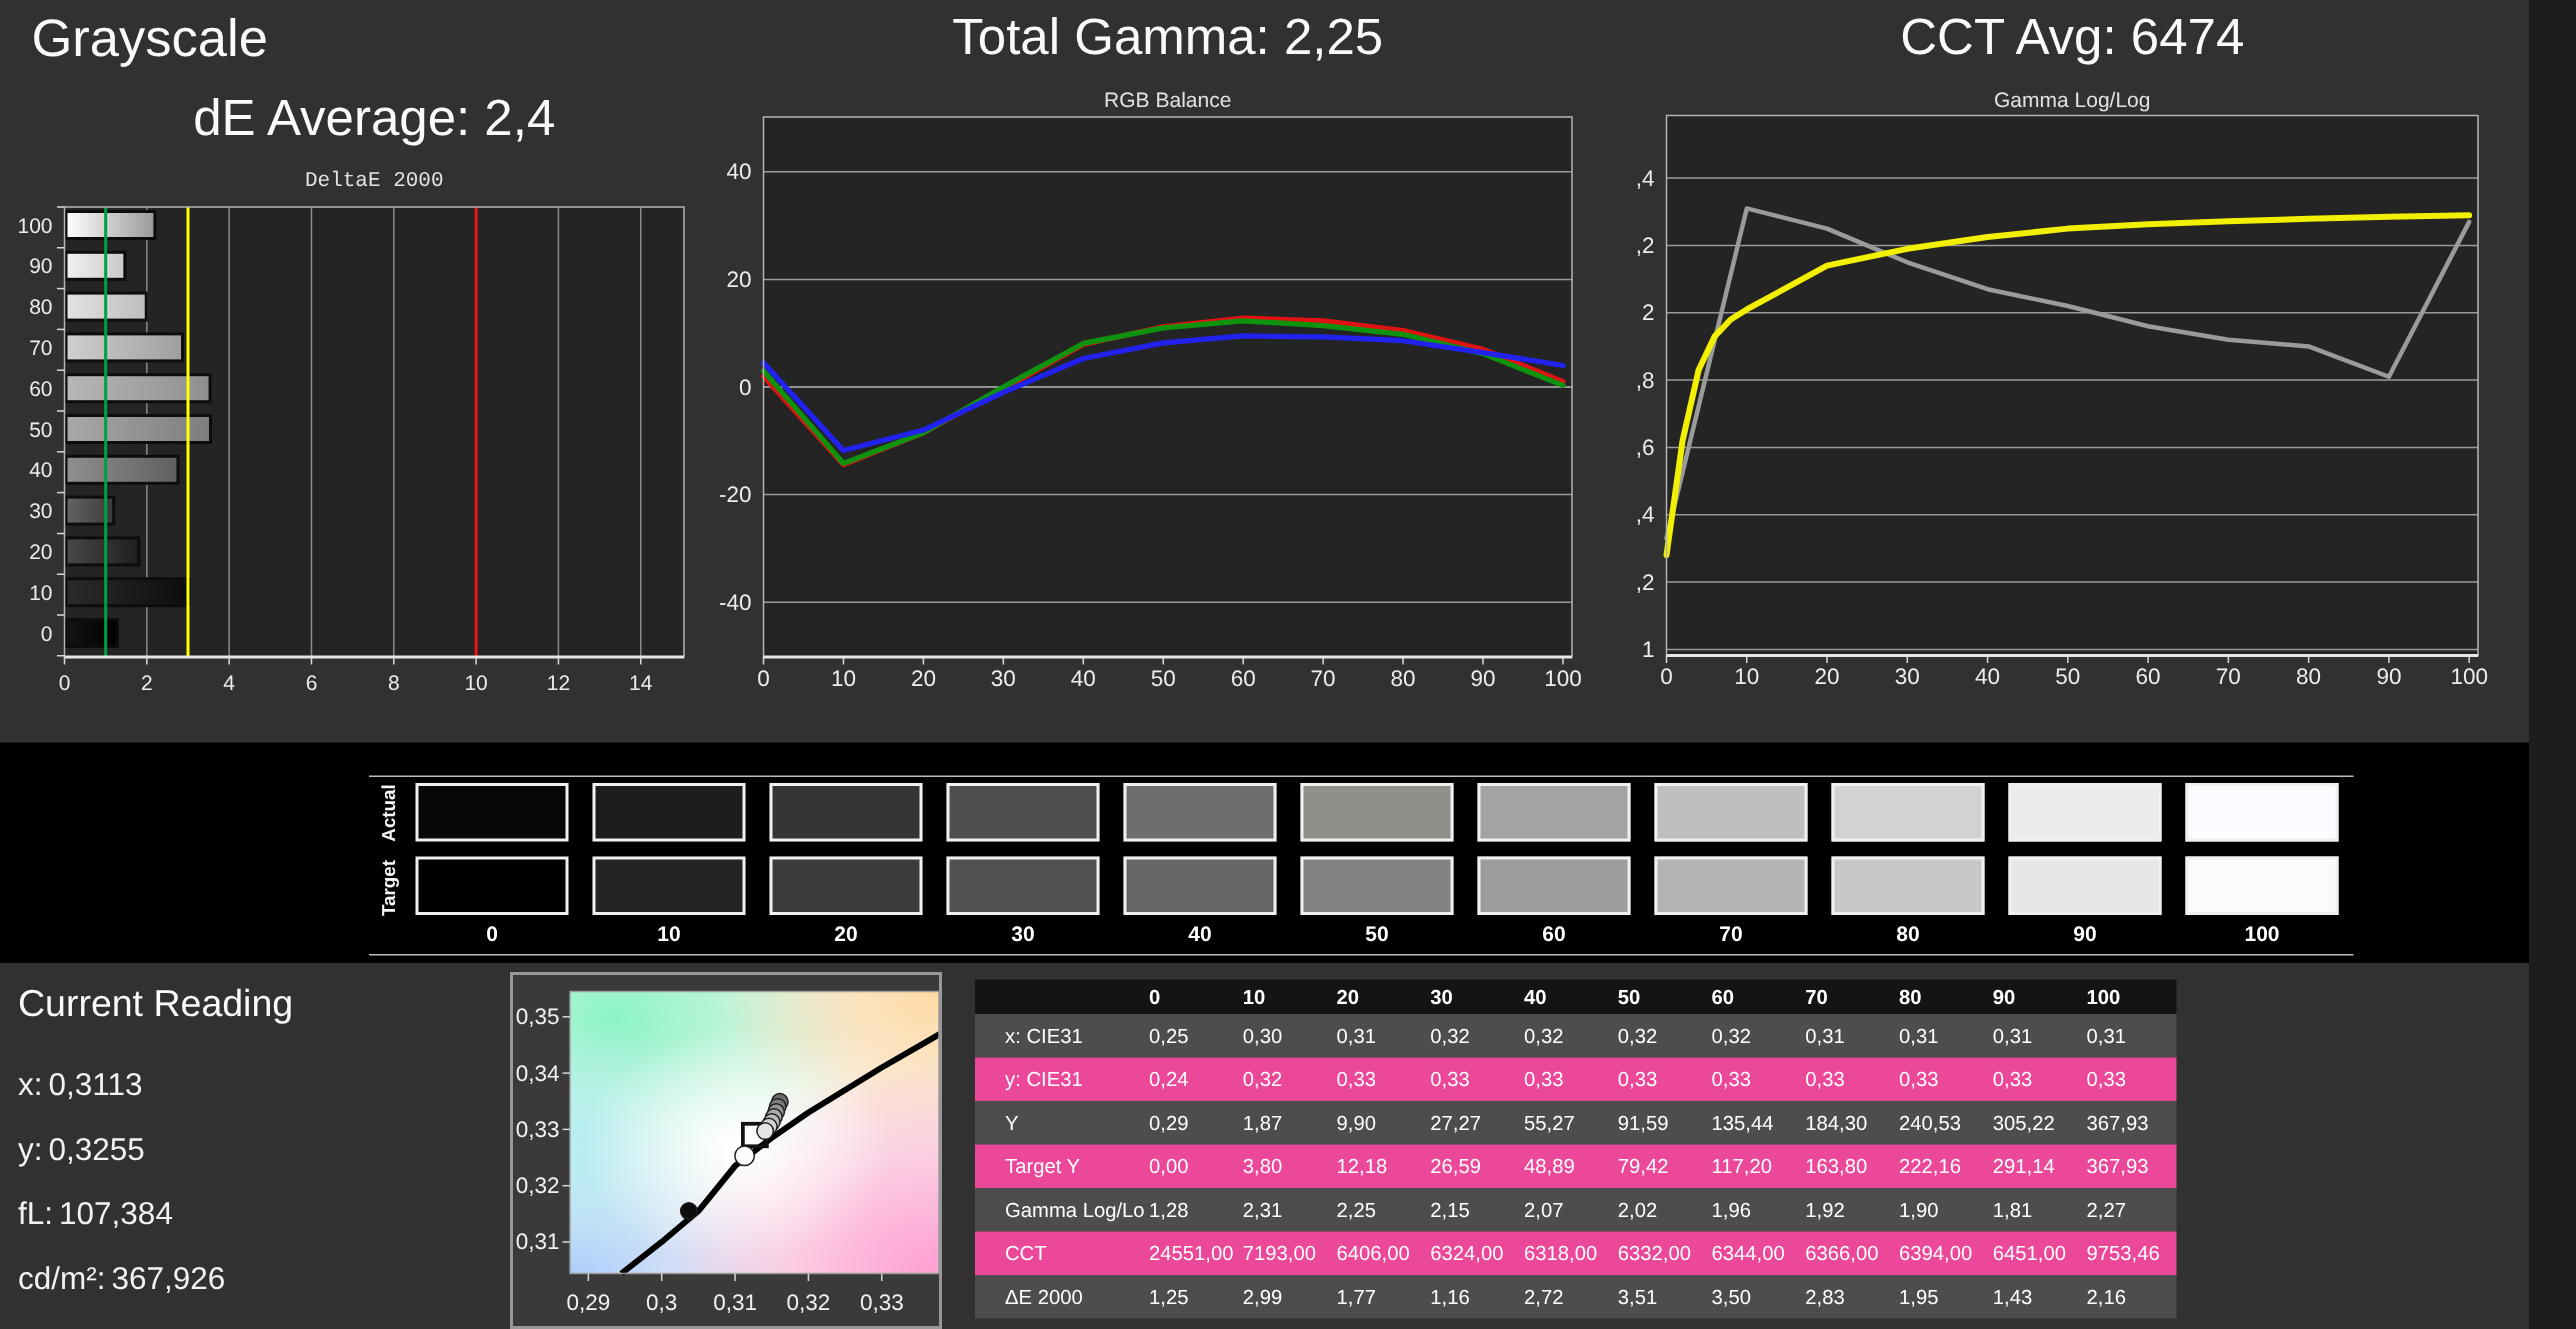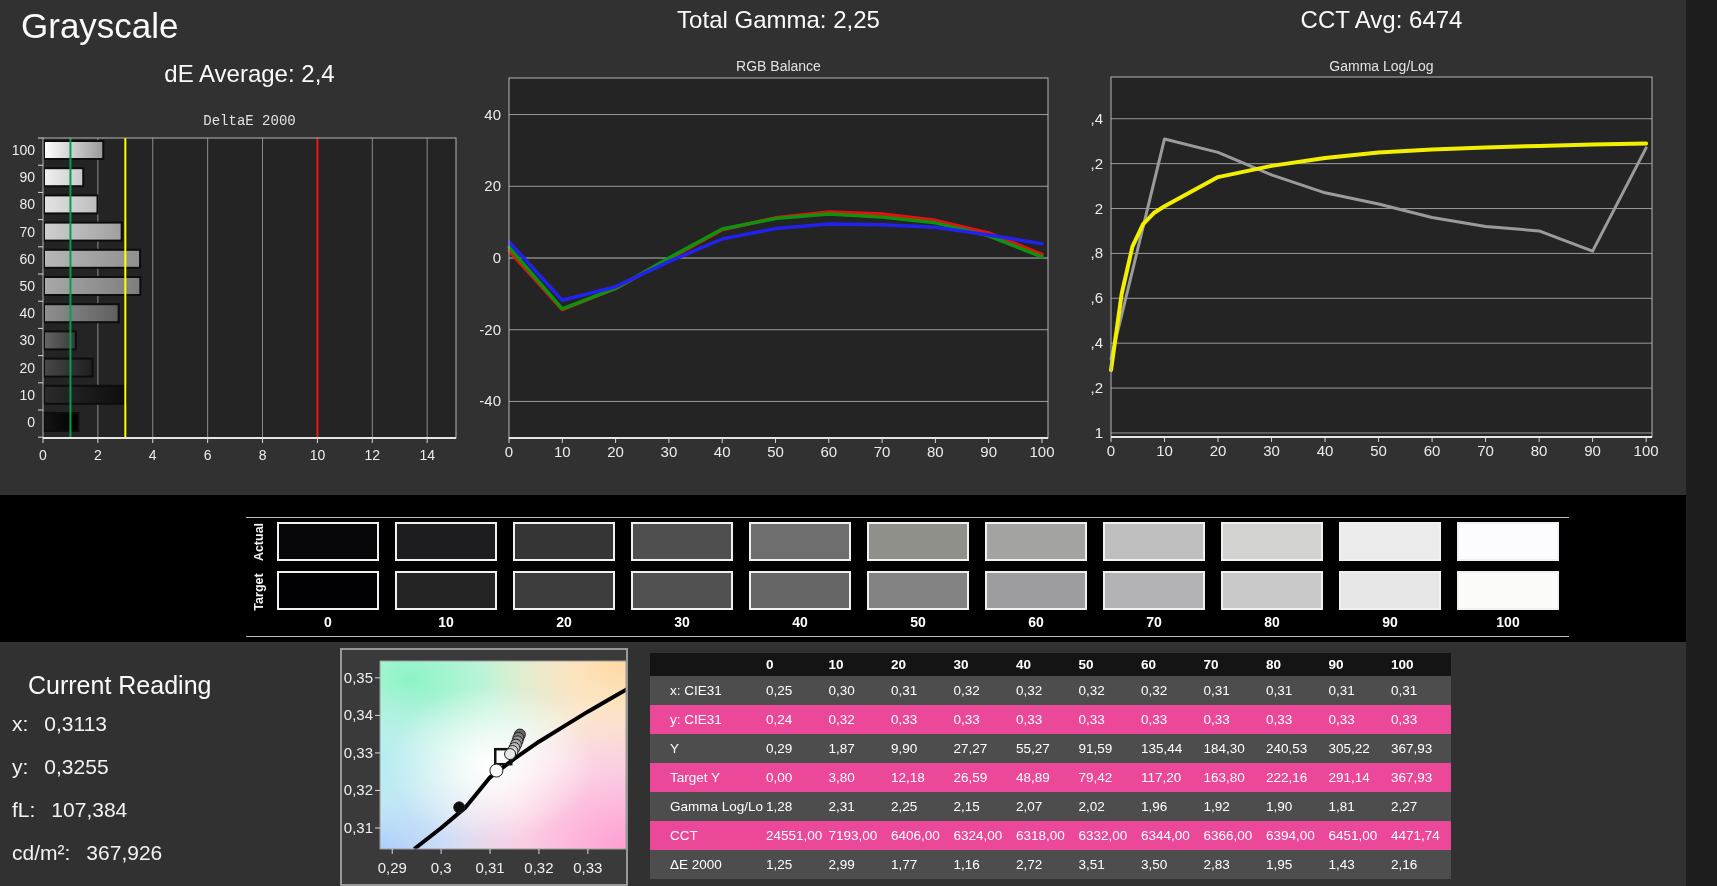--- a/index.html
+++ b/index.html
@@ -1,31 +1,31 @@
 <!DOCTYPE html>
 <html><head>
 <meta charset="utf-8">
 <style>
   html,body{margin:0;padding:0;background:#1d1d1d;}
   .page{position:relative;width:1686px;height:886px;background:#313131;
         font-family:"Liberation Sans",sans-serif;color:#f0f0f0;overflow:hidden;}
   .abs{position:absolute;}
   .big-title{font-size:35px;color:#fafafa;}
-  .sub-head{font-size:24px;color:#fafafa;text-align:center;}
+  .sub-head{font-size:34px;color:#fafafa;text-align:center;}
   .chart-sub{font-size:14px;color:#e2e2e2;text-align:center;}
   svg text{font-family:"Liberation Sans",sans-serif;}
   .band{position:absolute;left:0;top:495px;width:1717px;height:147px;background:#000;}
   .strip-line{position:absolute;left:246px;width:1323px;height:1px;background:#bdbdbd;}
   .rot-label{position:absolute;width:70px;height:14px;left:224px;text-align:center;
              font-size:12.5px;font-weight:bold;color:#f5f5f5;transform:rotate(-90deg);}
   .swatch{position:absolute;width:102px;height:39px;border:2px solid #f0f0f0;box-sizing:border-box;}
   .sw-label{position:absolute;width:102px;text-align:center;font-size:14px;font-weight:bold;color:#fff;}
   .cr-title{font-size:25px;color:#fafafa;}
   .cr-item{position:absolute;left:12px;font-size:21px;color:#f2f2f2;}
-  .cr-item .val{margin-left:16px;}
+  .cr-item .val{margin-left:4px;}
   #cie-panel{position:absolute;left:340px;top:648px;width:288px;height:238px;
              background:#3a3a3a;border:2px solid #989898;box-sizing:border-box;}
   #data-table{position:absolute;left:650px;top:653px;width:801px;font-size:13.5px;}
   .trow{display:grid;grid-template-columns:113px repeat(11,62.5px);height:29px;line-height:29px;}
   .thead{height:23px;line-height:23px;background:#141414;font-weight:bold;}
   .rowA{background:#4d4d4d;}
   .rowB{background:#ec4899;}
   .tcell{padding-left:3px;white-space:nowrap;overflow:hidden;color:#fff;}
   .tlabel{padding-left:20px;}
 </style>
@@ -272,21 +272,21 @@
       <div class="swatch" style="left: 1221px; top: 76px; background: rgb(200, 200, 200);"></div>
       <div class="sw-label" style="left: 1221px; top: 119px;">80</div>
       <div class="swatch" style="left: 1339px; top: 27px; background: rgb(235, 235, 235);"></div>
       <div class="swatch" style="left: 1339px; top: 76px; background: rgb(230, 230, 230);"></div>
       <div class="sw-label" style="left: 1339px; top: 119px;">90</div>
       <div class="swatch" style="left: 1457px; top: 27px; background: rgb(252, 251, 255);"></div>
       <div class="swatch" style="left: 1457px; top: 76px; background: rgb(251, 251, 249);"></div>
       <div class="sw-label" style="left: 1457px; top: 119px;">100</div>
     </div>
 
-  <div class="abs cr-title" style="left:12px;top:671px;margin-left:16px;">Current Reading</div>
+  <div class="abs cr-title" style="left:12px;top:655px;">Current Reading</div>
   <div class="cr-item" style="top:712px;">
     <span>x:</span><span class="val">0,3113</span>
   </div>
   <div class="cr-item" style="top:755px;">
     <span>y:</span><span class="val">0,3255</span>
   </div>
   <div class="cr-item" style="top:798px;">
     <span>fL:</span><span class="val">107,384</span>
   </div>
   <div class="cr-item" style="top:841px;">
@@ -453,21 +453,21 @@
         <div class="tcell">24551,00</div>
         <div class="tcell">7193,00</div>
         <div class="tcell">6406,00</div>
         <div class="tcell">6324,00</div>
         <div class="tcell">6318,00</div>
         <div class="tcell">6332,00</div>
         <div class="tcell">6344,00</div>
         <div class="tcell">6366,00</div>
         <div class="tcell">6394,00</div>
         <div class="tcell">6451,00</div>
-        <div class="tcell">4471,74</div>
+        <div class="tcell">9753,46</div>
       </div>
       <div class="trow rowA">
         <div class="tcell tlabel">ΔE 2000</div>
         <div class="tcell">1,25</div>
         <div class="tcell">2,99</div>
         <div class="tcell">1,77</div>
         <div class="tcell">1,16</div>
         <div class="tcell">2,72</div>
         <div class="tcell">3,51</div>
         <div class="tcell">3,50</div>

